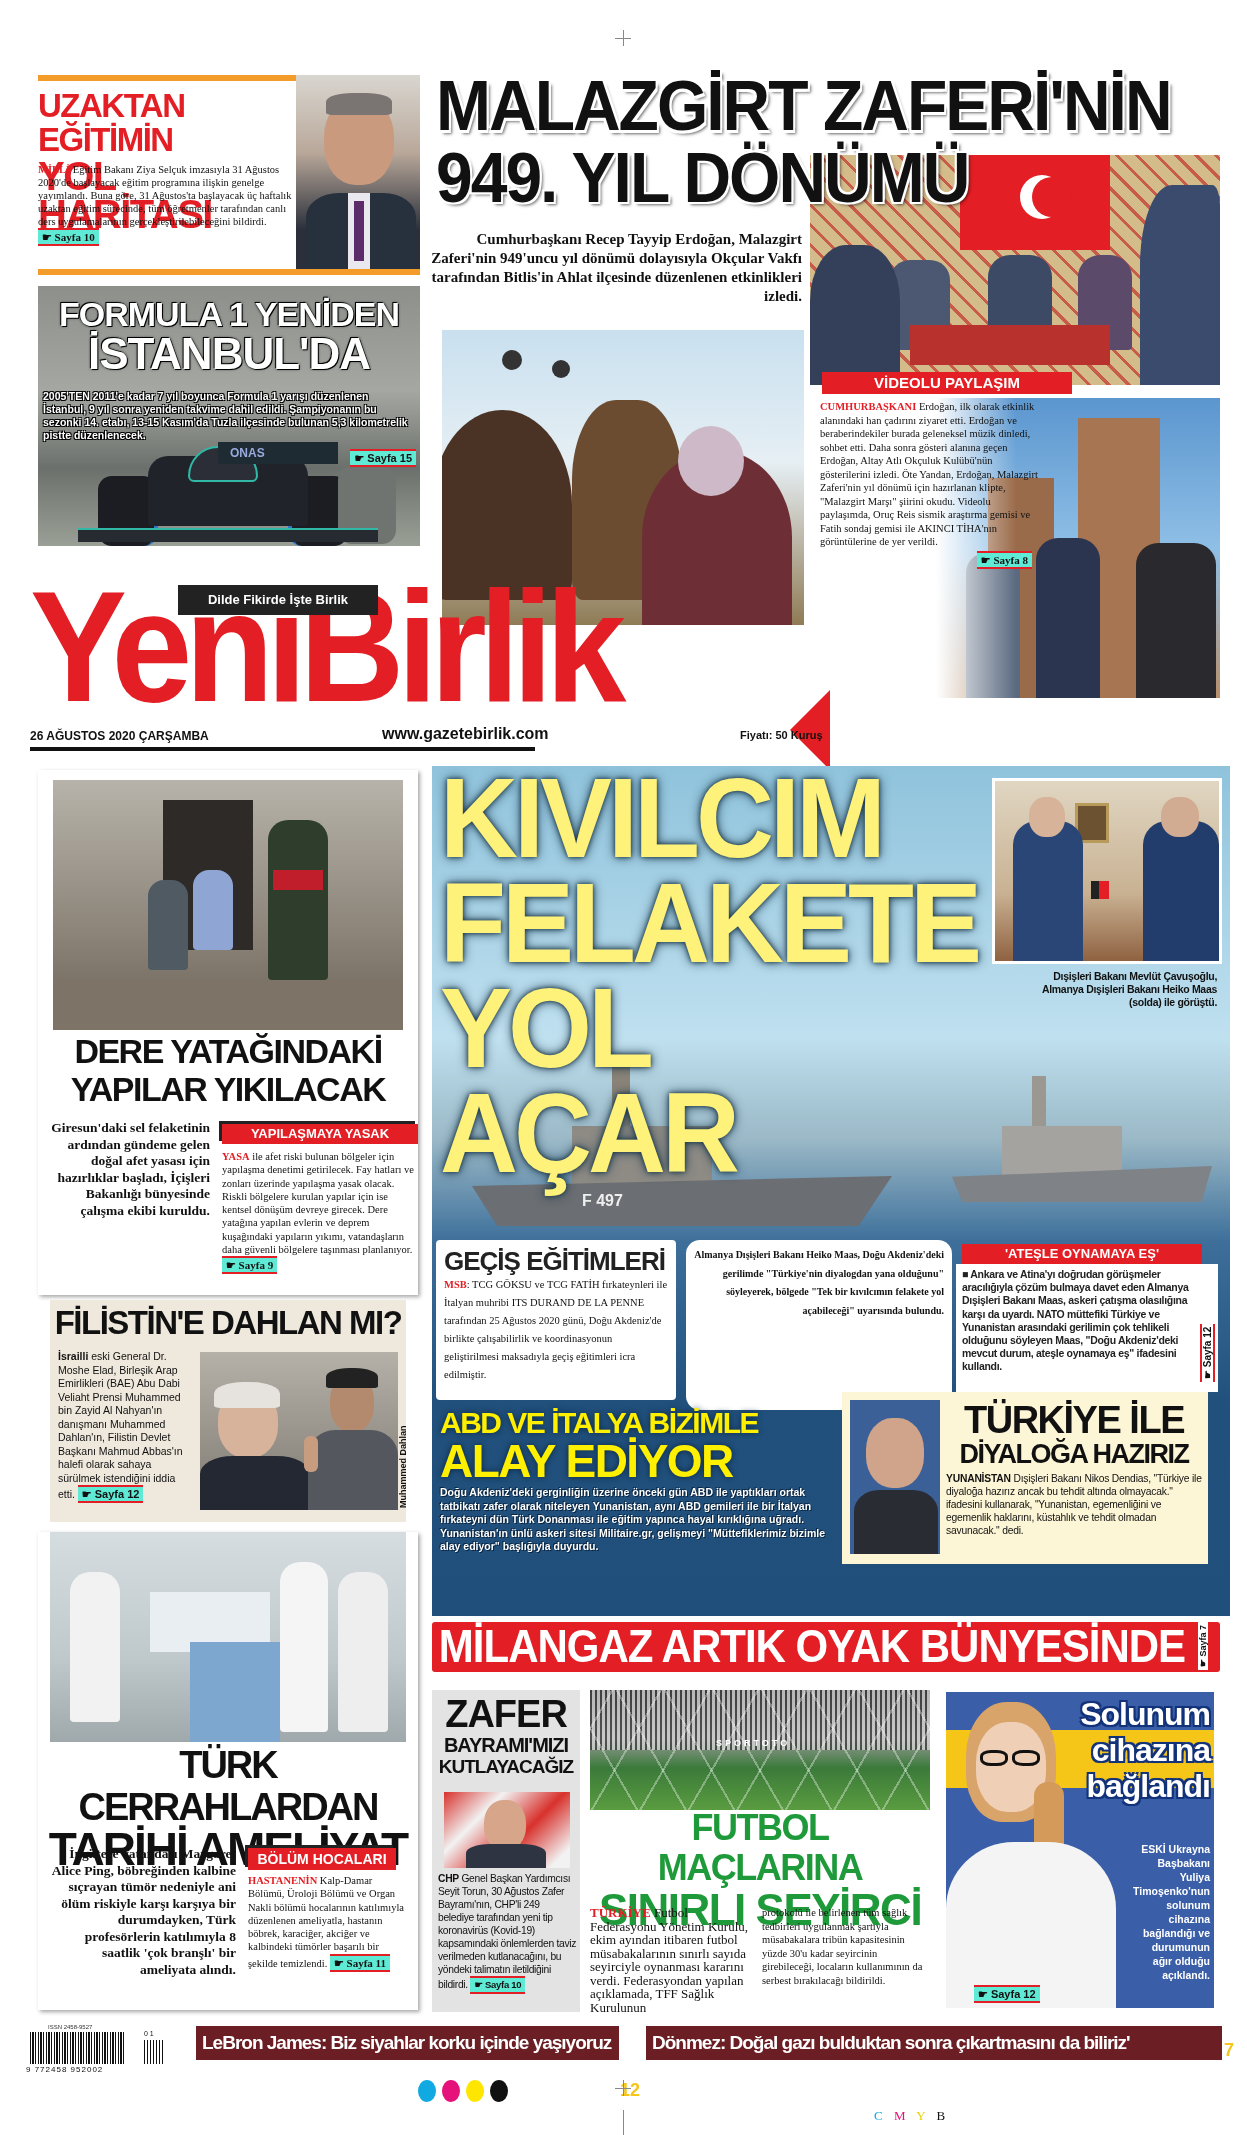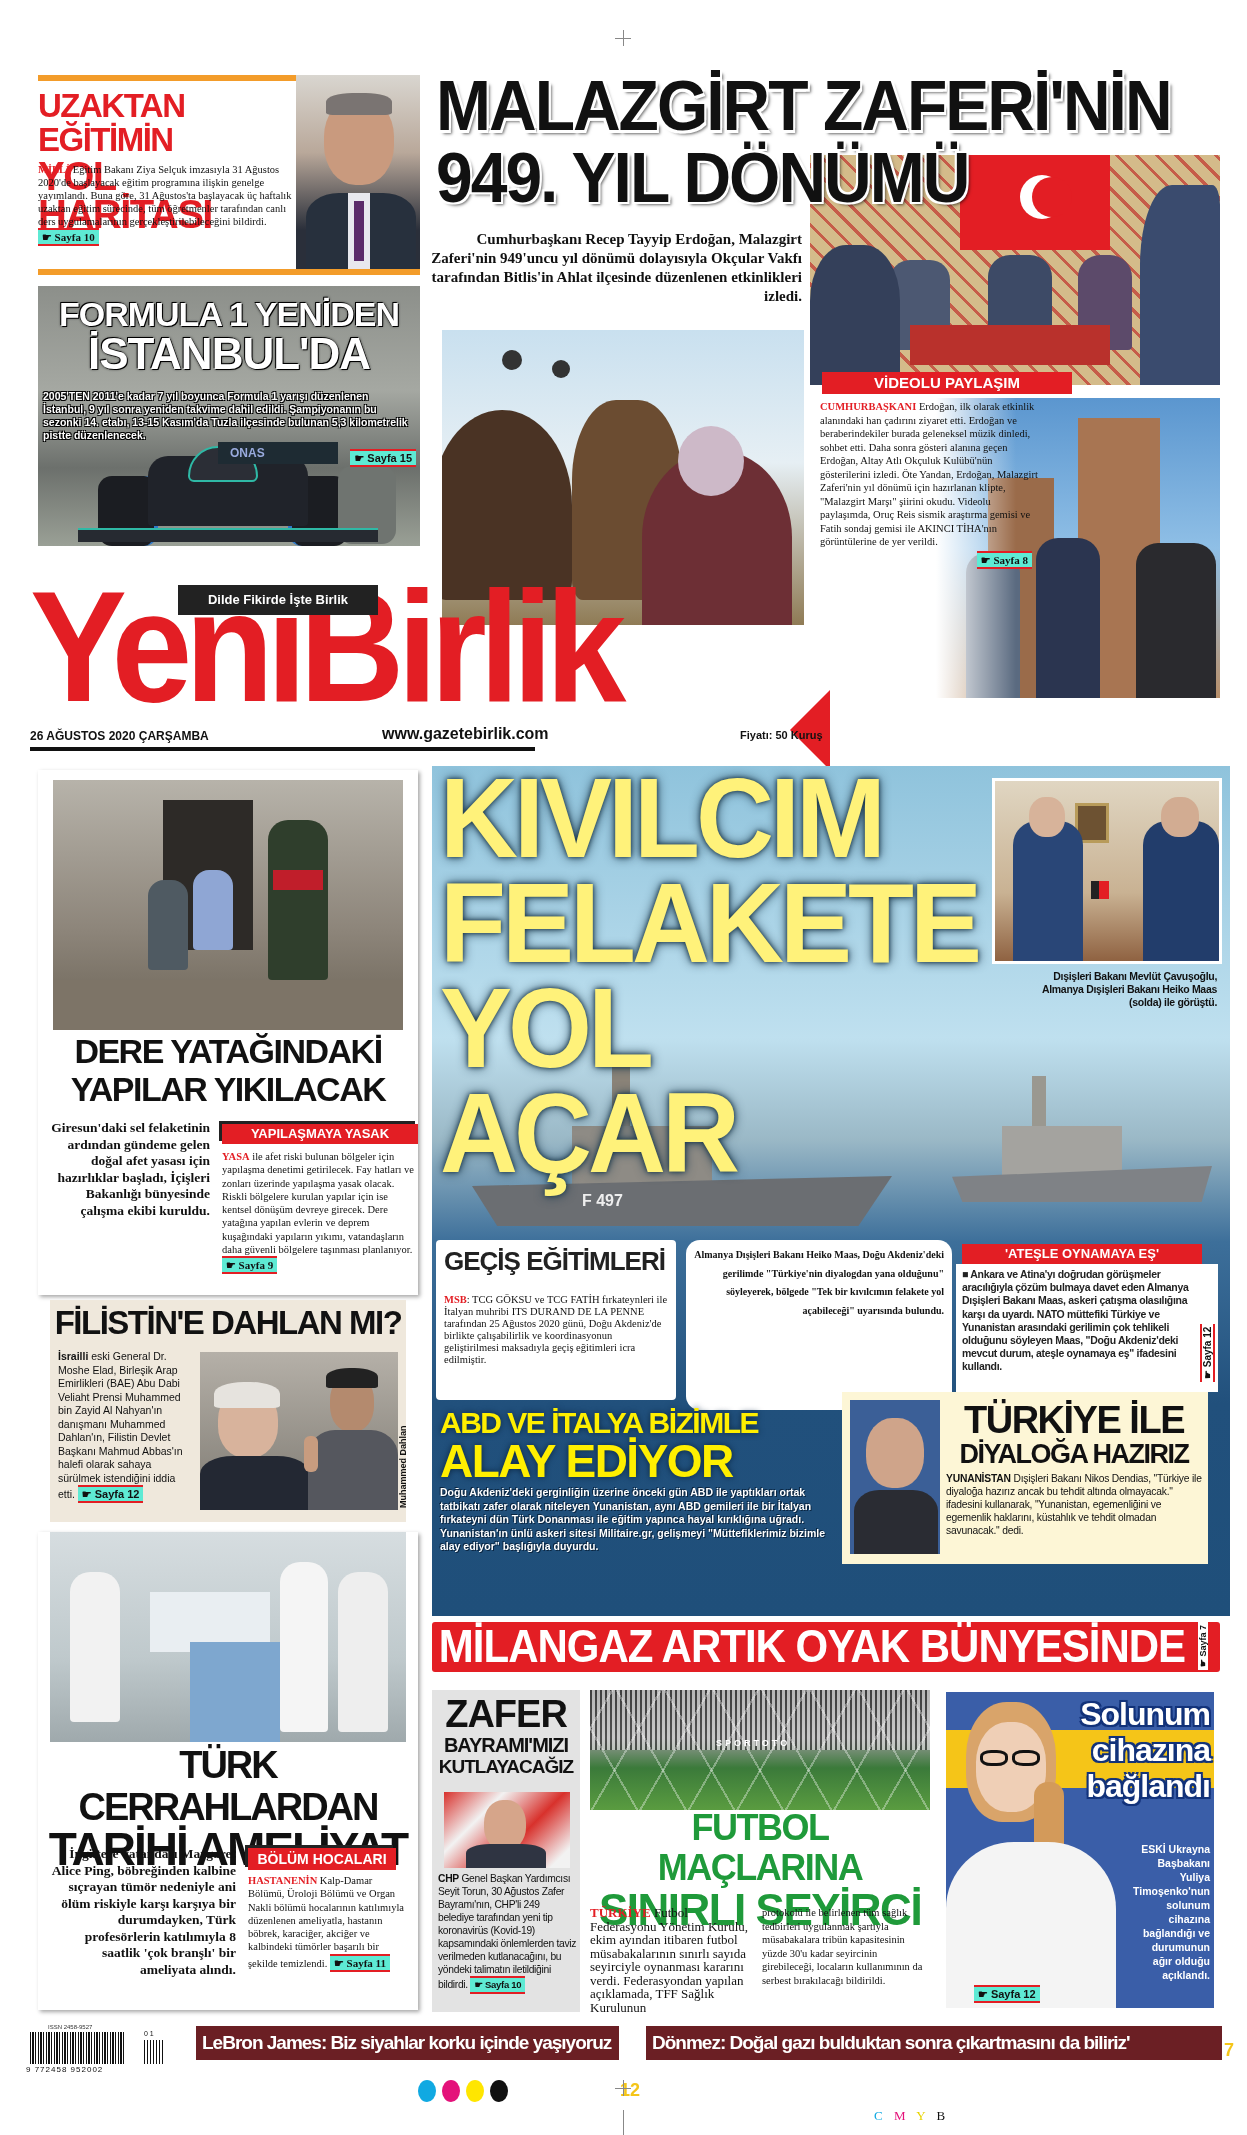--- a/index.html
+++ b/index.html
@@ -210,21 +210,21 @@
     <div class="abs" style="left:34px;top:16px;width:36px;height:40px;background:#d7b39a;border-radius:45%;"></div>
     <div class="abs" style="left:148px;top:40px;width:76px;height:146px;background:#223d6b;border-radius:24px 24px 0 0;"></div>
     <div class="abs" style="left:166px;top:16px;width:38px;height:40px;background:#d2ac92;border-radius:45%;"></div>
     <div class="abs" style="left:104px;top:100px;width:10px;height:18px;background:#e31e24;"></div>
     <div class="abs" style="left:96px;top:100px;width:8px;height:18px;background:#222;"></div>
   </div>
   <div class="abs" style="left:580px;top:204px;width:205px;text-align:right;font-size:10.5px;line-height:13px;font-weight:bold;color:#111;letter-spacing:-0.3px;">Dışişleri Bakanı Mevlüt Çavuşoğlu, Almanya Dışişleri Bakanı Heiko Maas (solda) ile görüştü.</div>
 
   <div class="abs" style="left:4px;top:474px;width:240px;height:160px;background:#fff;border-radius:4px;padding:6px 8px;">
     <div style="font-weight:bold;font-size:26px;line-height:30px;letter-spacing:-1px;color:#222;">GEÇİŞ EĞİTİMLERİ</div>
-    <div class="serif" style="font-size:10.5px;line-height:12px;margin-top:18px;">
+    <div class="serif" style="font-size:10.5px;line-height:18px;margin-top:0;">
       <span class="redlead">MSB</span><span>: TCG GÖKSU ve TCG FATİH fırkateynleri ile İtalyan muhribi ITS DURAND DE LA PENNE tarafından 25 Ağustos 2020 günü, Doğu Akdeniz'de birlikte çalışabilirlik ve koordinasyonun geliştirilmesi maksadıyla geçiş eğitimleri icra edilmiştir.</span>
     </div>
   </div>
 
   <div class="abs" style="left:254px;top:474px;width:266px;height:170px;background:#fff;border-radius:14px;padding:6px 8px;">
     <div class="serif" style="text-align:right;font-weight:bold;font-size:10px;line-height:18.5px;">Almanya Dışişleri Bakanı Heiko Maas, Doğu Akdeniz'deki gerilimde "Türkiye'nin diyalogdan yana olduğunu" söyleyerek, bölgede "Tek bir kıvılcımın felakete yol açabileceği" uyarısında bulundu.</div>
   </div>
 
   <div class="abs redbar" style="left:530px;top:478px;width:240px;height:20px;font-size:13px;line-height:20px;">'ATEŞLE OYNAMAYA EŞ'</div>
   <div class="abs" style="left:524px;top:498px;width:262px;height:128px;background:#fff;padding:4px 6px;">

